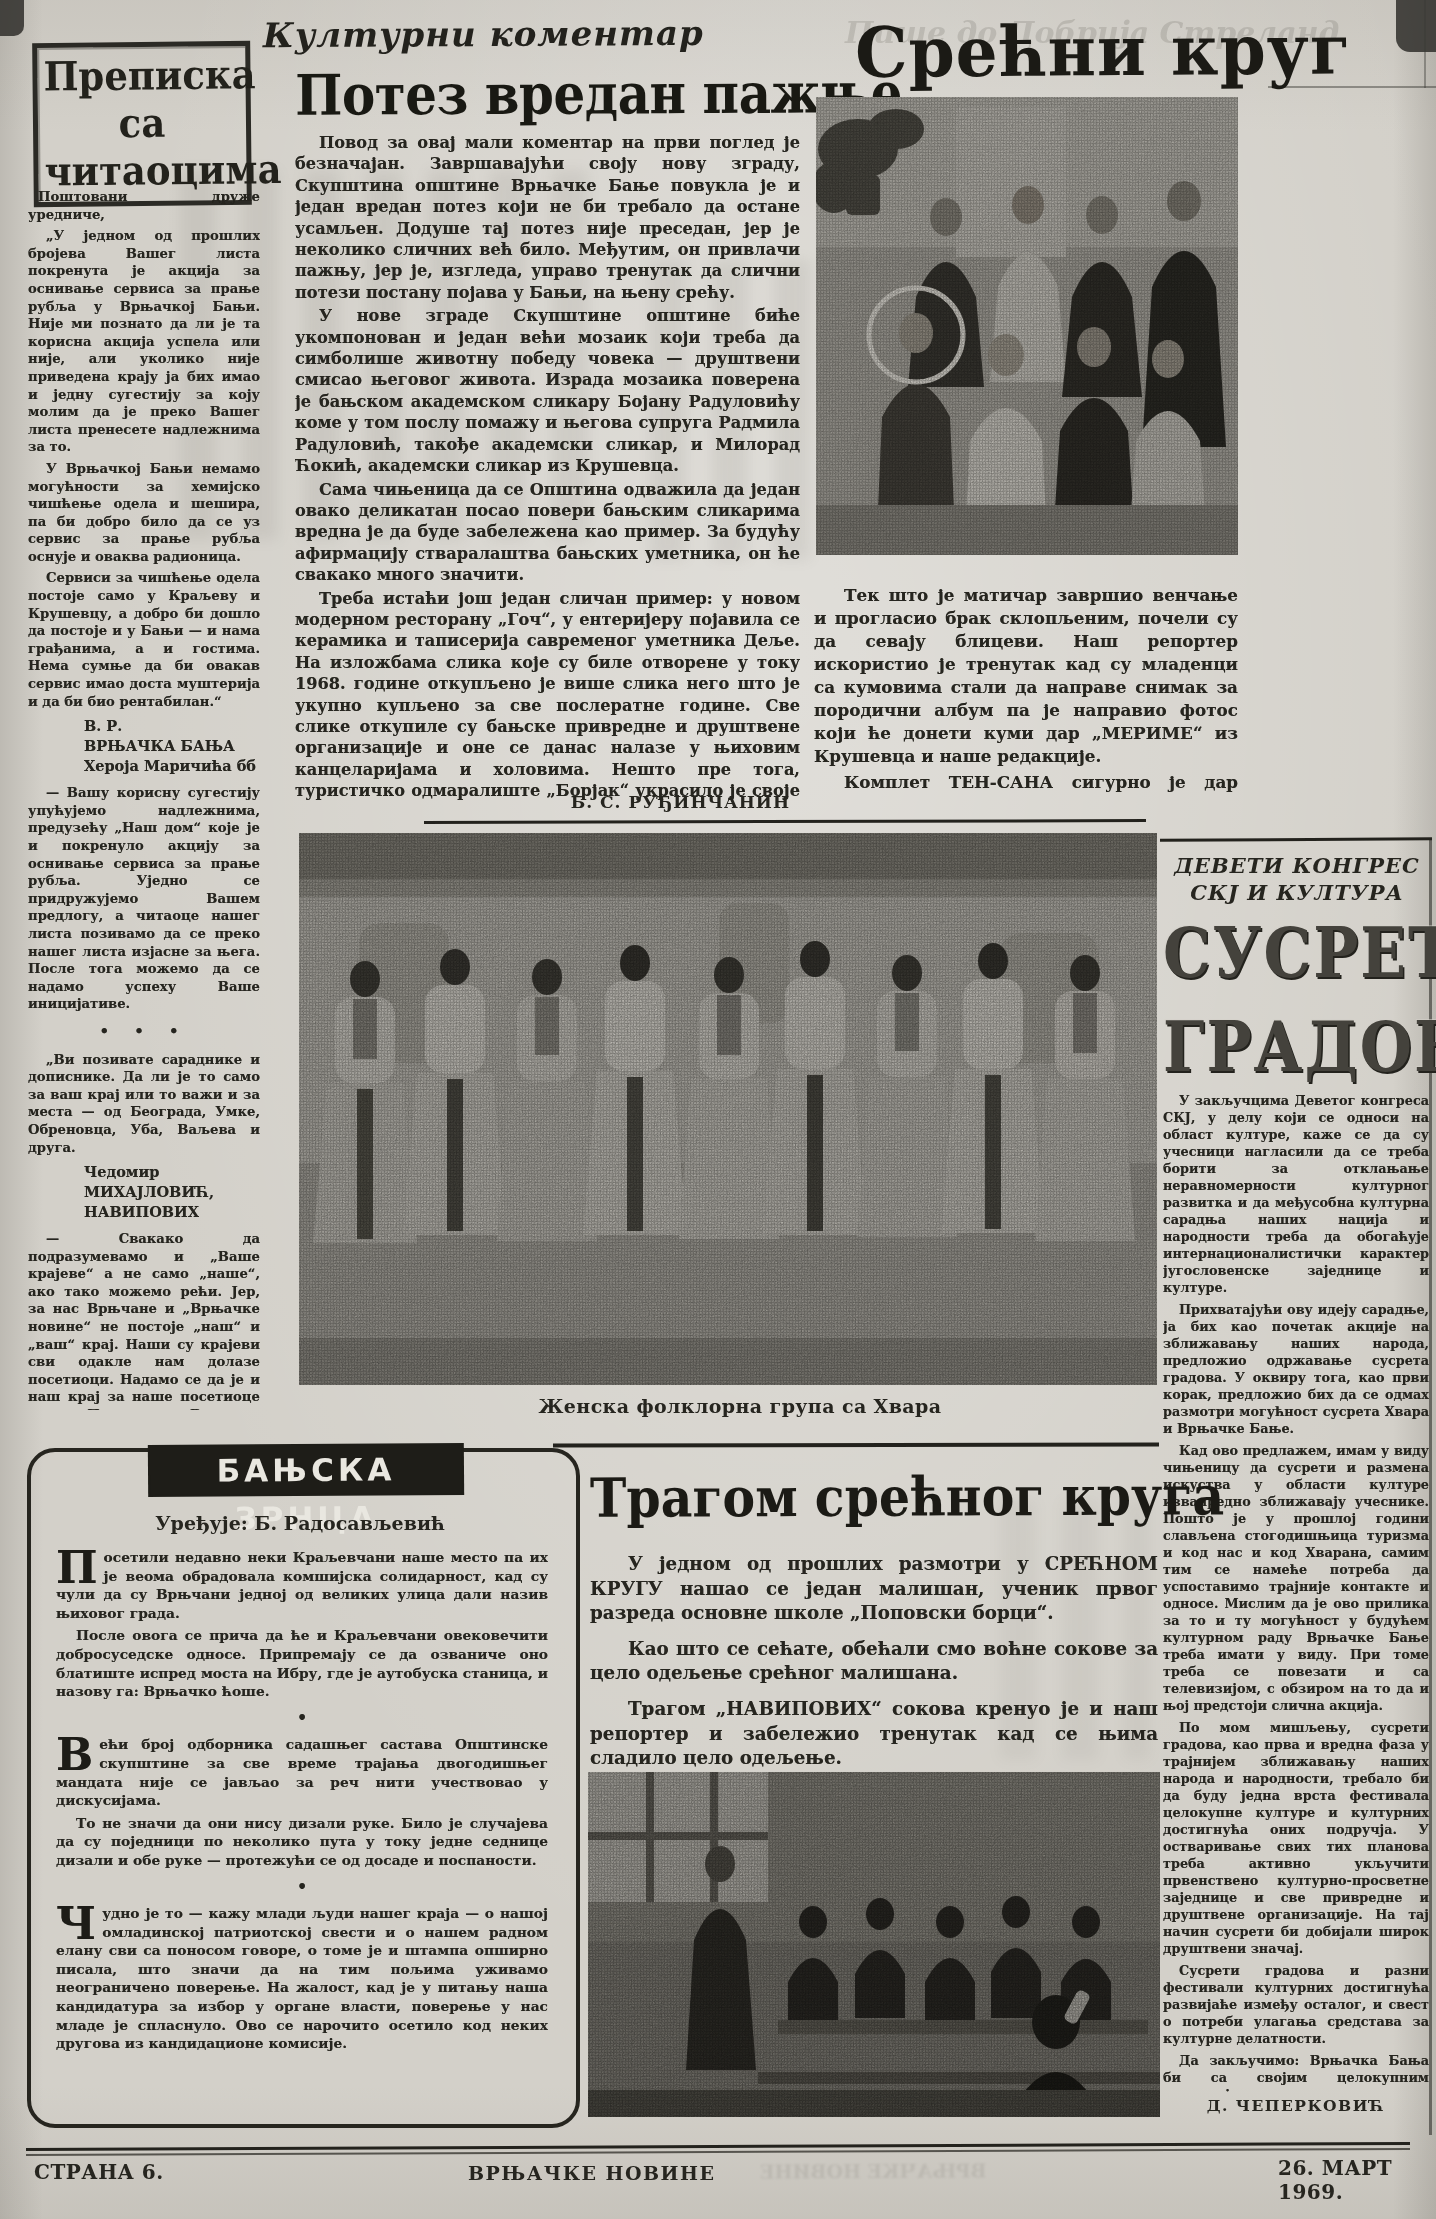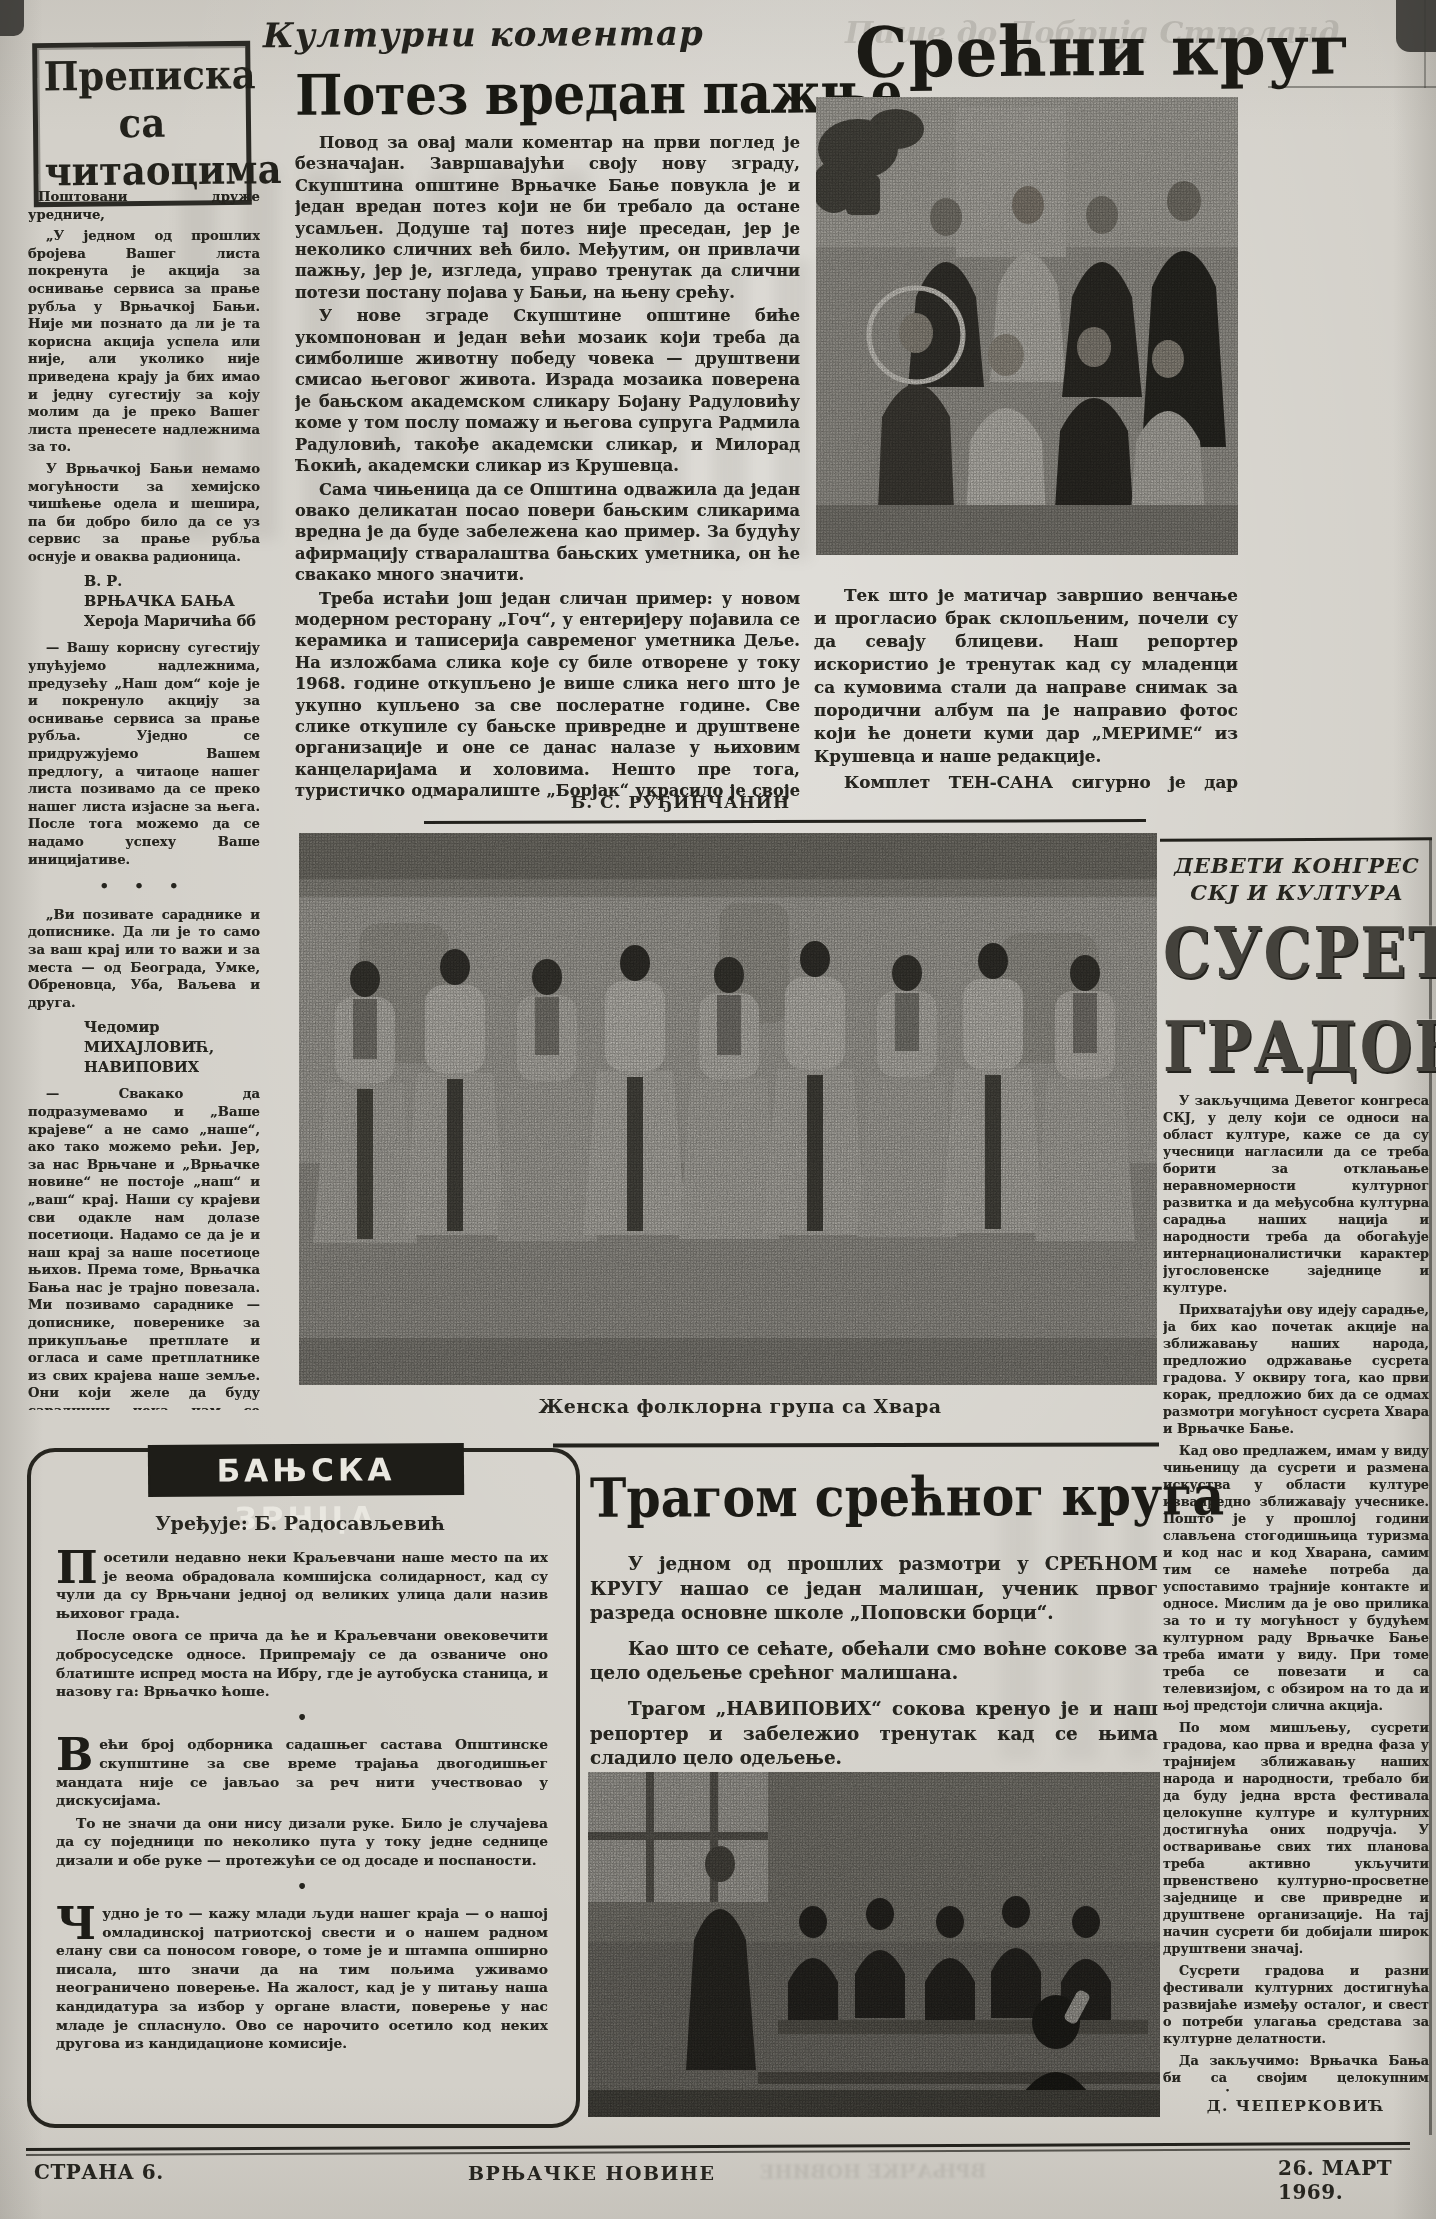--- a/index.html
+++ b/index.html
@@ -98,20 +98,21 @@
       <div>Преписка са</div>
       <div>читаоцима</div>
     </div>
   </div>
 
   <div class="abs body-col left-col" style="left:28px;top:188px;width:232px;height:1222px;overflow:hidden;">
     <p class="para" style="text-indent:10px;">Поштовани друже уредниче,</p>
     <div>
         <p class="para">„У једном од прошлих бројева Вашег листа покренута је акција за оснивање сервиса за прање рубља у Врњачкој Бањи. Није ми познато да ли је та корисна акција успела или није, али уколико није приведена крају ја бих имао и једну сугестију за коју молим да је преко Вашег листа пренесете надлежнима за то.</p>
         <p class="para">У Врњачкој Бањи немамо могућности за хемијско чишћење одела и шешира, па би добро било да се уз сервис за прање рубља оснује и оваква радионица.</p>
+        <p class="para">Сервиси за чишћење одела постоје само у Краљеву и Крушевцу, а добро би дошло да постоје и у Бањи — и нама грађанима, а и гостима. Нема сумње да би овакав сервис имао доста муштерија и да би био рентабилан.“</p>
       </div>
     <div style="margin:6px 0;">
         <div class="sigline">В. Р.</div>
         <div class="sigline">ВРЊАЧКА БАЊА</div>
         <div class="sigline">Хероја Маричића бб</div>
       </div>
     <p class="para" style="margin-top:8px;">— Вашу корисну сугестију упућујемо надлежнима, предузећу „Наш дом“ које је и покренуло акцију за оснивање сервиса за прање рубља. Уједно се придружујемо Вашем предлогу, а читаоце нашег листа позивамо да се преко нашег листа изјасне за њега. После тога можемо да се надамо успеху Ваше иницијативе.</p>
     <p class="sep-dots">•  •  •</p>
     <div>
         <p class="para">„Ви позивате сараднике и дописнике. Да ли је то само за ваш крај или то важи и за места — од Београда, Умке, Обреновца, Уба, Ваљева и друга.</p>

